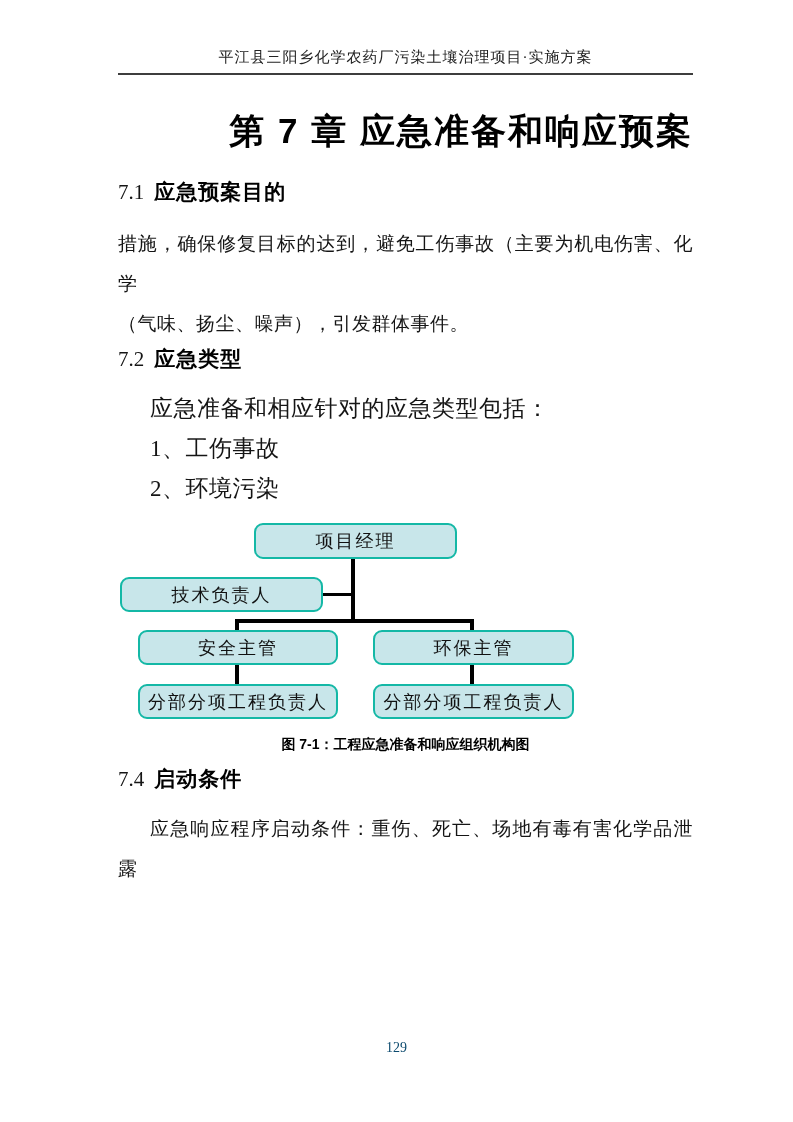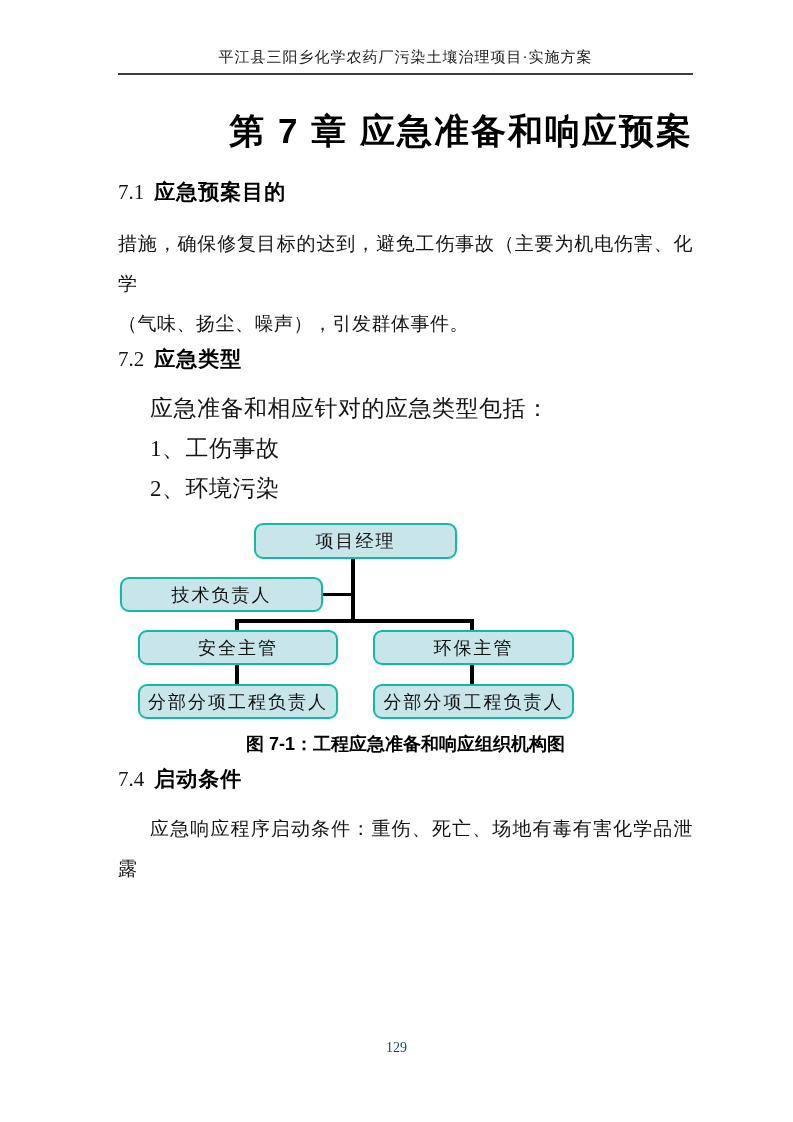--- a/index.html
+++ b/index.html
@@ -102,21 +102,21 @@
   .l-tech-h   { left: 205px; top: 72px;  width: 28px;  height: 3px; }
   .l-bus      { left: 117px; top: 98px;  width: 239px; height: 4px; }
   .l-drop-l   { left: 117px; top: 98px;  width: 4px;   height: 11px; }
   .l-drop-r   { left: 352px; top: 98px;  width: 4px;   height: 11px; }
   .l-safety-v { left: 117px; top: 144px; width: 4px;   height: 19px; }
   .l-env-v    { left: 352px; top: 144px; width: 4px;   height: 19px; }
   .fig-caption {
     margin-top: 12px;
     text-align: center;
     font-weight: bold;
-    font-size: 18px;
+    font-size: 14px;
     line-height: 22px;
     font-family: "Liberation Sans", "DejaVu Sans", sans-serif;
     color: #000;
   }
   .footer {
     position: absolute;
     left: 0;
     right: 0;
     top: 1040px;
     text-align: center;

